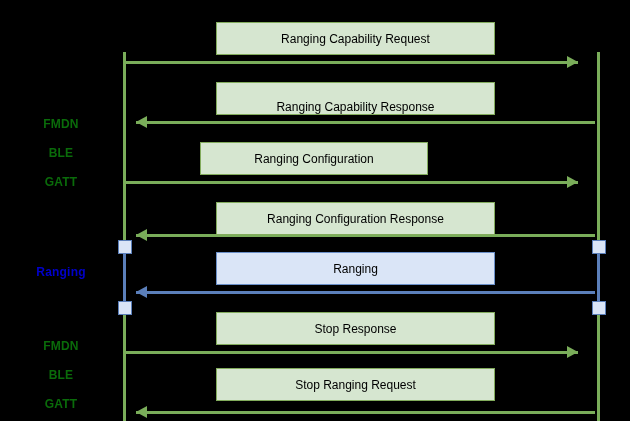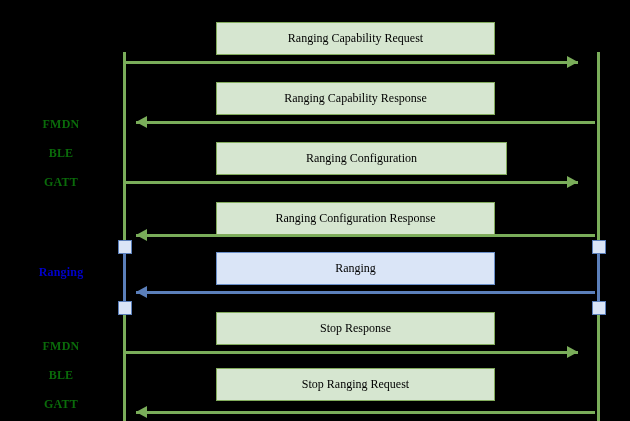--- a/index.html
+++ b/index.html
@@ -5,21 +5,21 @@
   html, body {
     margin: 0;
     padding: 0;
     background: #000000;
   }
   #canvas {
     position: relative;
     width: 630px;
     height: 421px;
     background: #000000;
-    font-family: Liberation Serif, serif;
+    font-family: Liberation Sans, sans-serif;
     overflow: hidden;
   }
   .lifeline {
     position: absolute;
     width: 3px;
     background: #7aad5a;
   }
   .phase-label {
     position: absolute;
     text-align: center;
@@ -122,24 +122,24 @@
       <div class="activation-node" style="left: 118px; top: 301px;"></div>
       <div class="activation-bar" style="left: 597px; top: 240px; height: 75px;"></div>
       <div class="activation-node" style="left: 592px; top: 240px;"></div>
       <div class="activation-node" style="left: 592px; top: 301px;"></div>
     </div>
 
   <div id="boxes">
       <div class="msg-box" style="left: 216px; top: 22px; width: 279px; height: 33px;">
         <span>Ranging Capability Request</span>
       </div>
-      <div class="msg-box" style="left: 216px; top: 82px; width: 279px; height: 33px;">
+      <div class="msg-box" style="left: 216px; top: 82px; width: 279px; height: 33px; align-items: flex-end;">
         <span>Ranging Capability Response</span>
       </div>
-      <div class="msg-box" style="left: 216px; top: 142px; width: 291px; height: 33px;">
+      <div class="msg-box" style="left: 200px; top: 142px; width: 228px; height: 33px;">
         <span>Ranging Configuration</span>
       </div>
       <div class="msg-box" style="left: 216px; top: 202px; width: 279px; height: 33px;">
         <span>Ranging Configuration Response</span>
       </div>
       <div class="msg-box ranging" style="left: 216px; top: 252px; width: 279px; height: 33px;">
         <span>Ranging</span>
       </div>
       <div class="msg-box" style="left: 216px; top: 312px; width: 279px; height: 33px;">
         <span>Stop Response</span>

